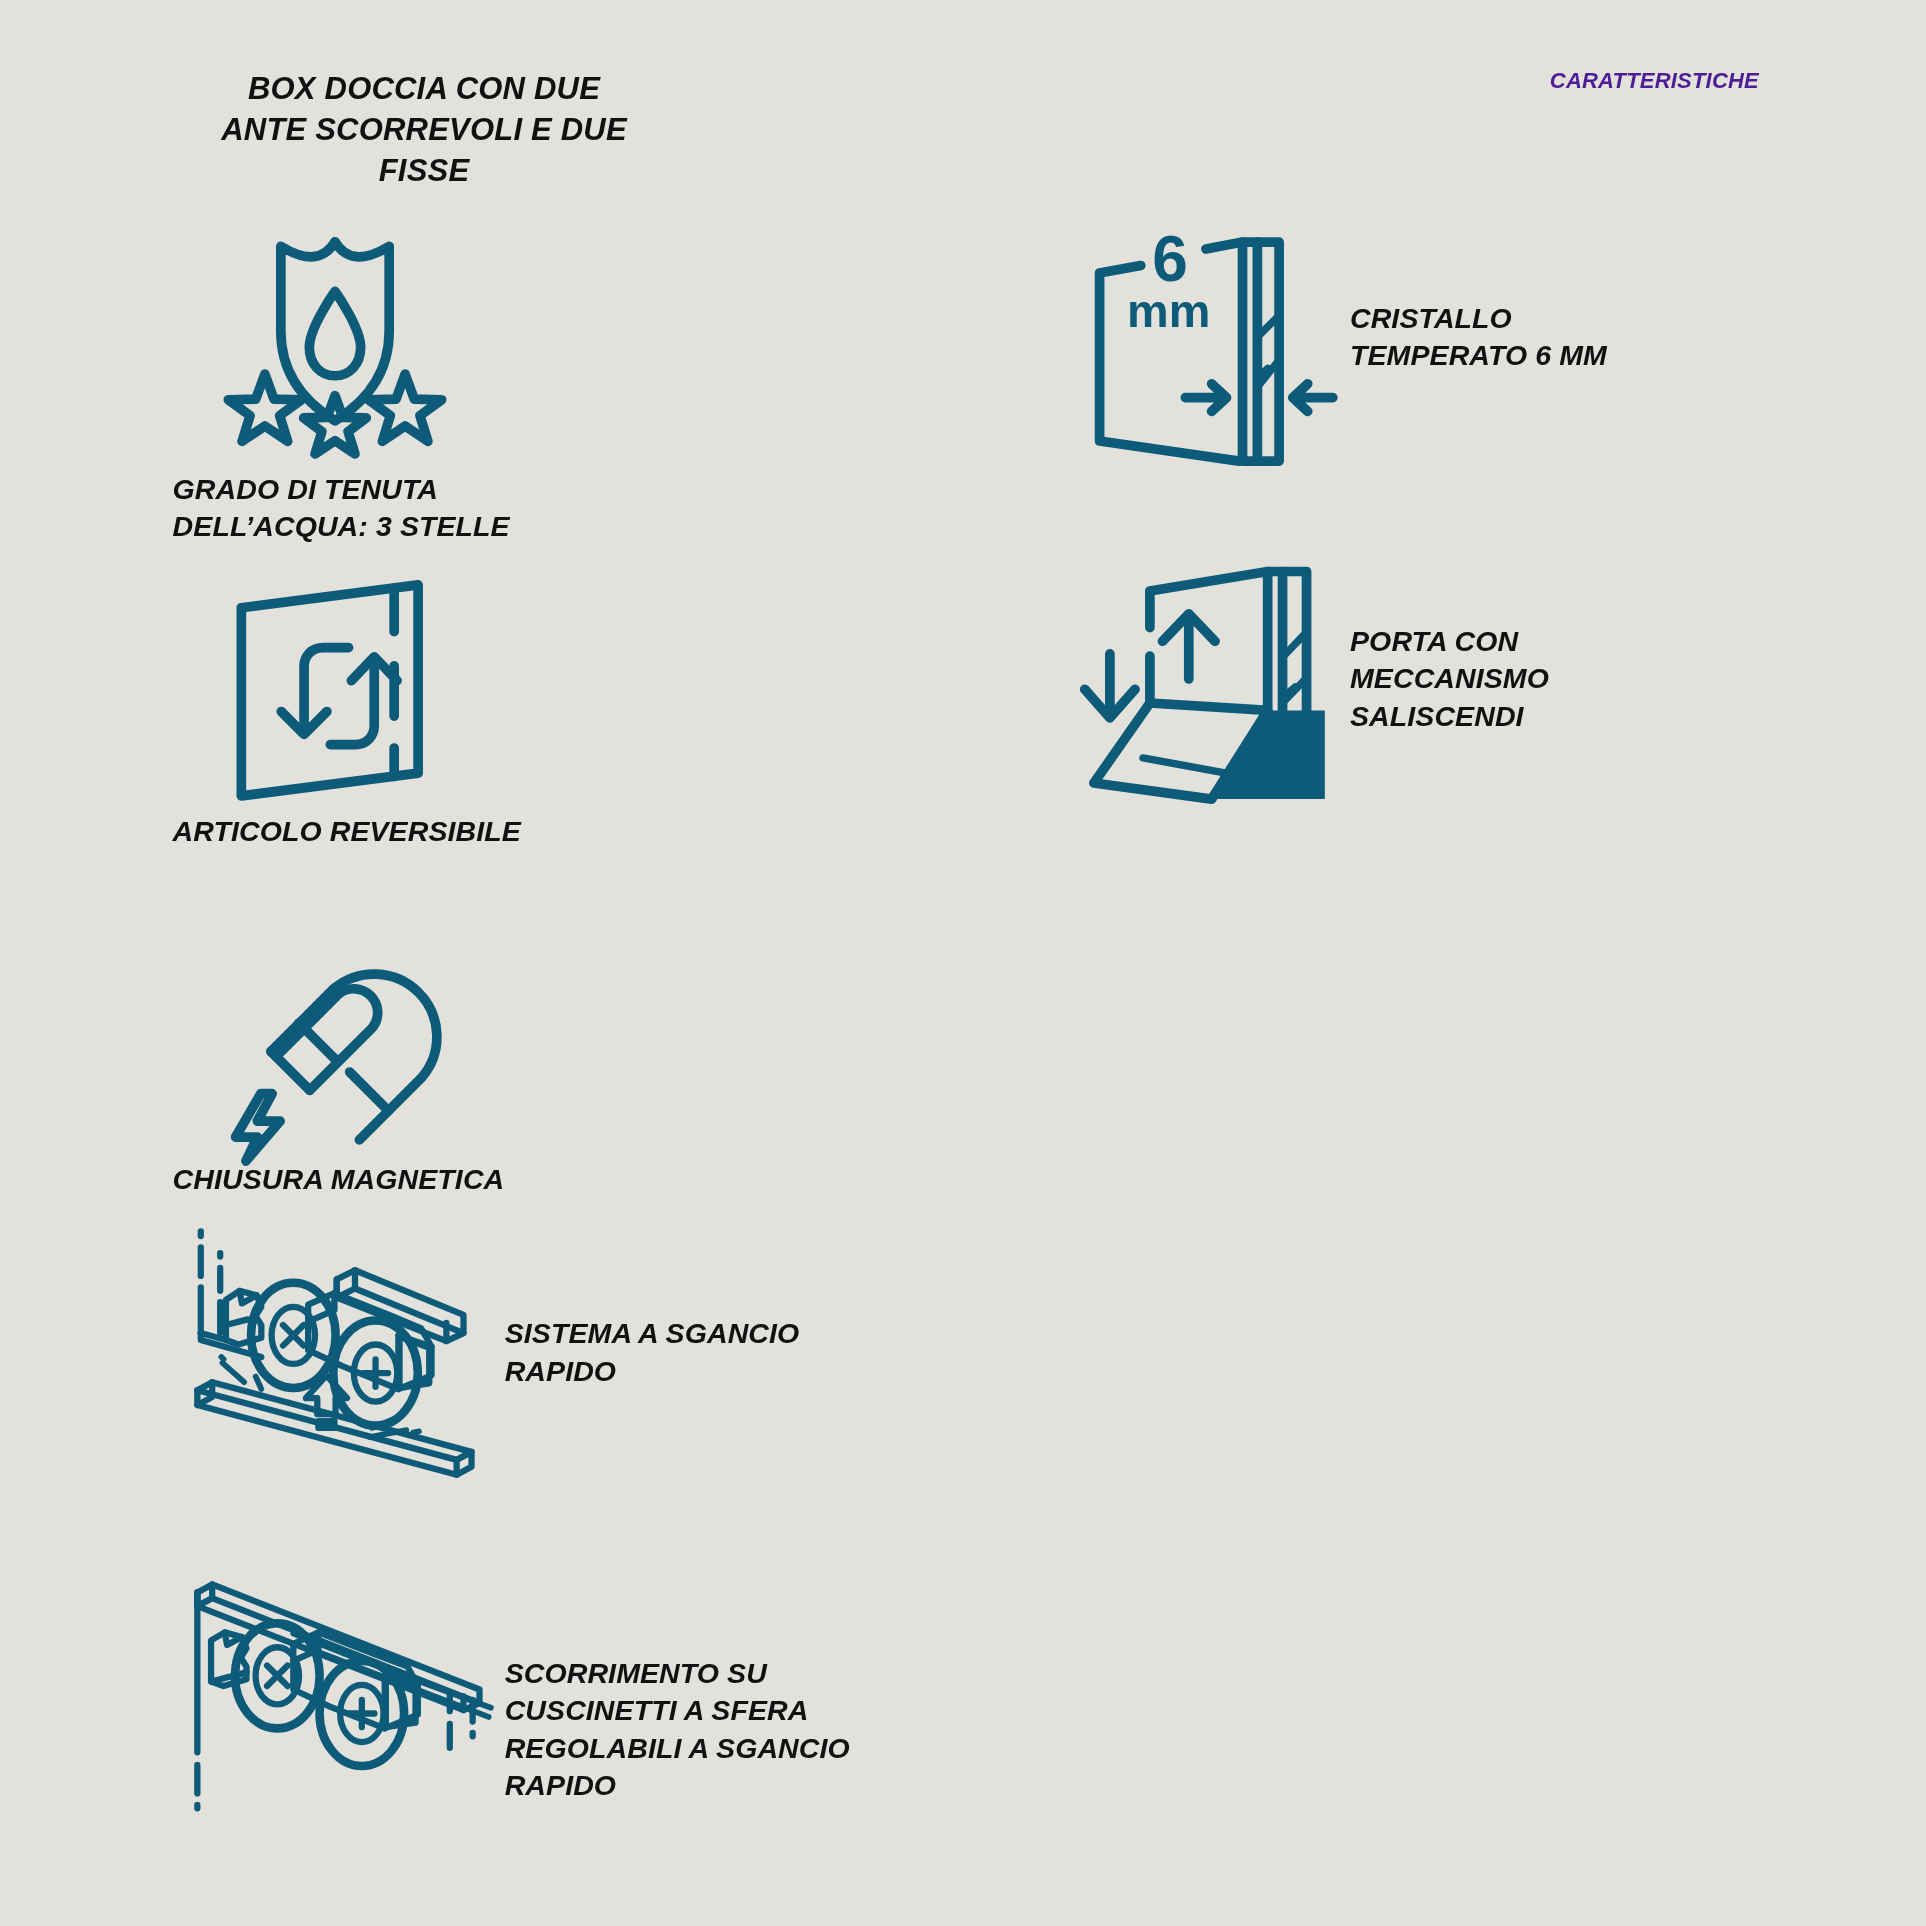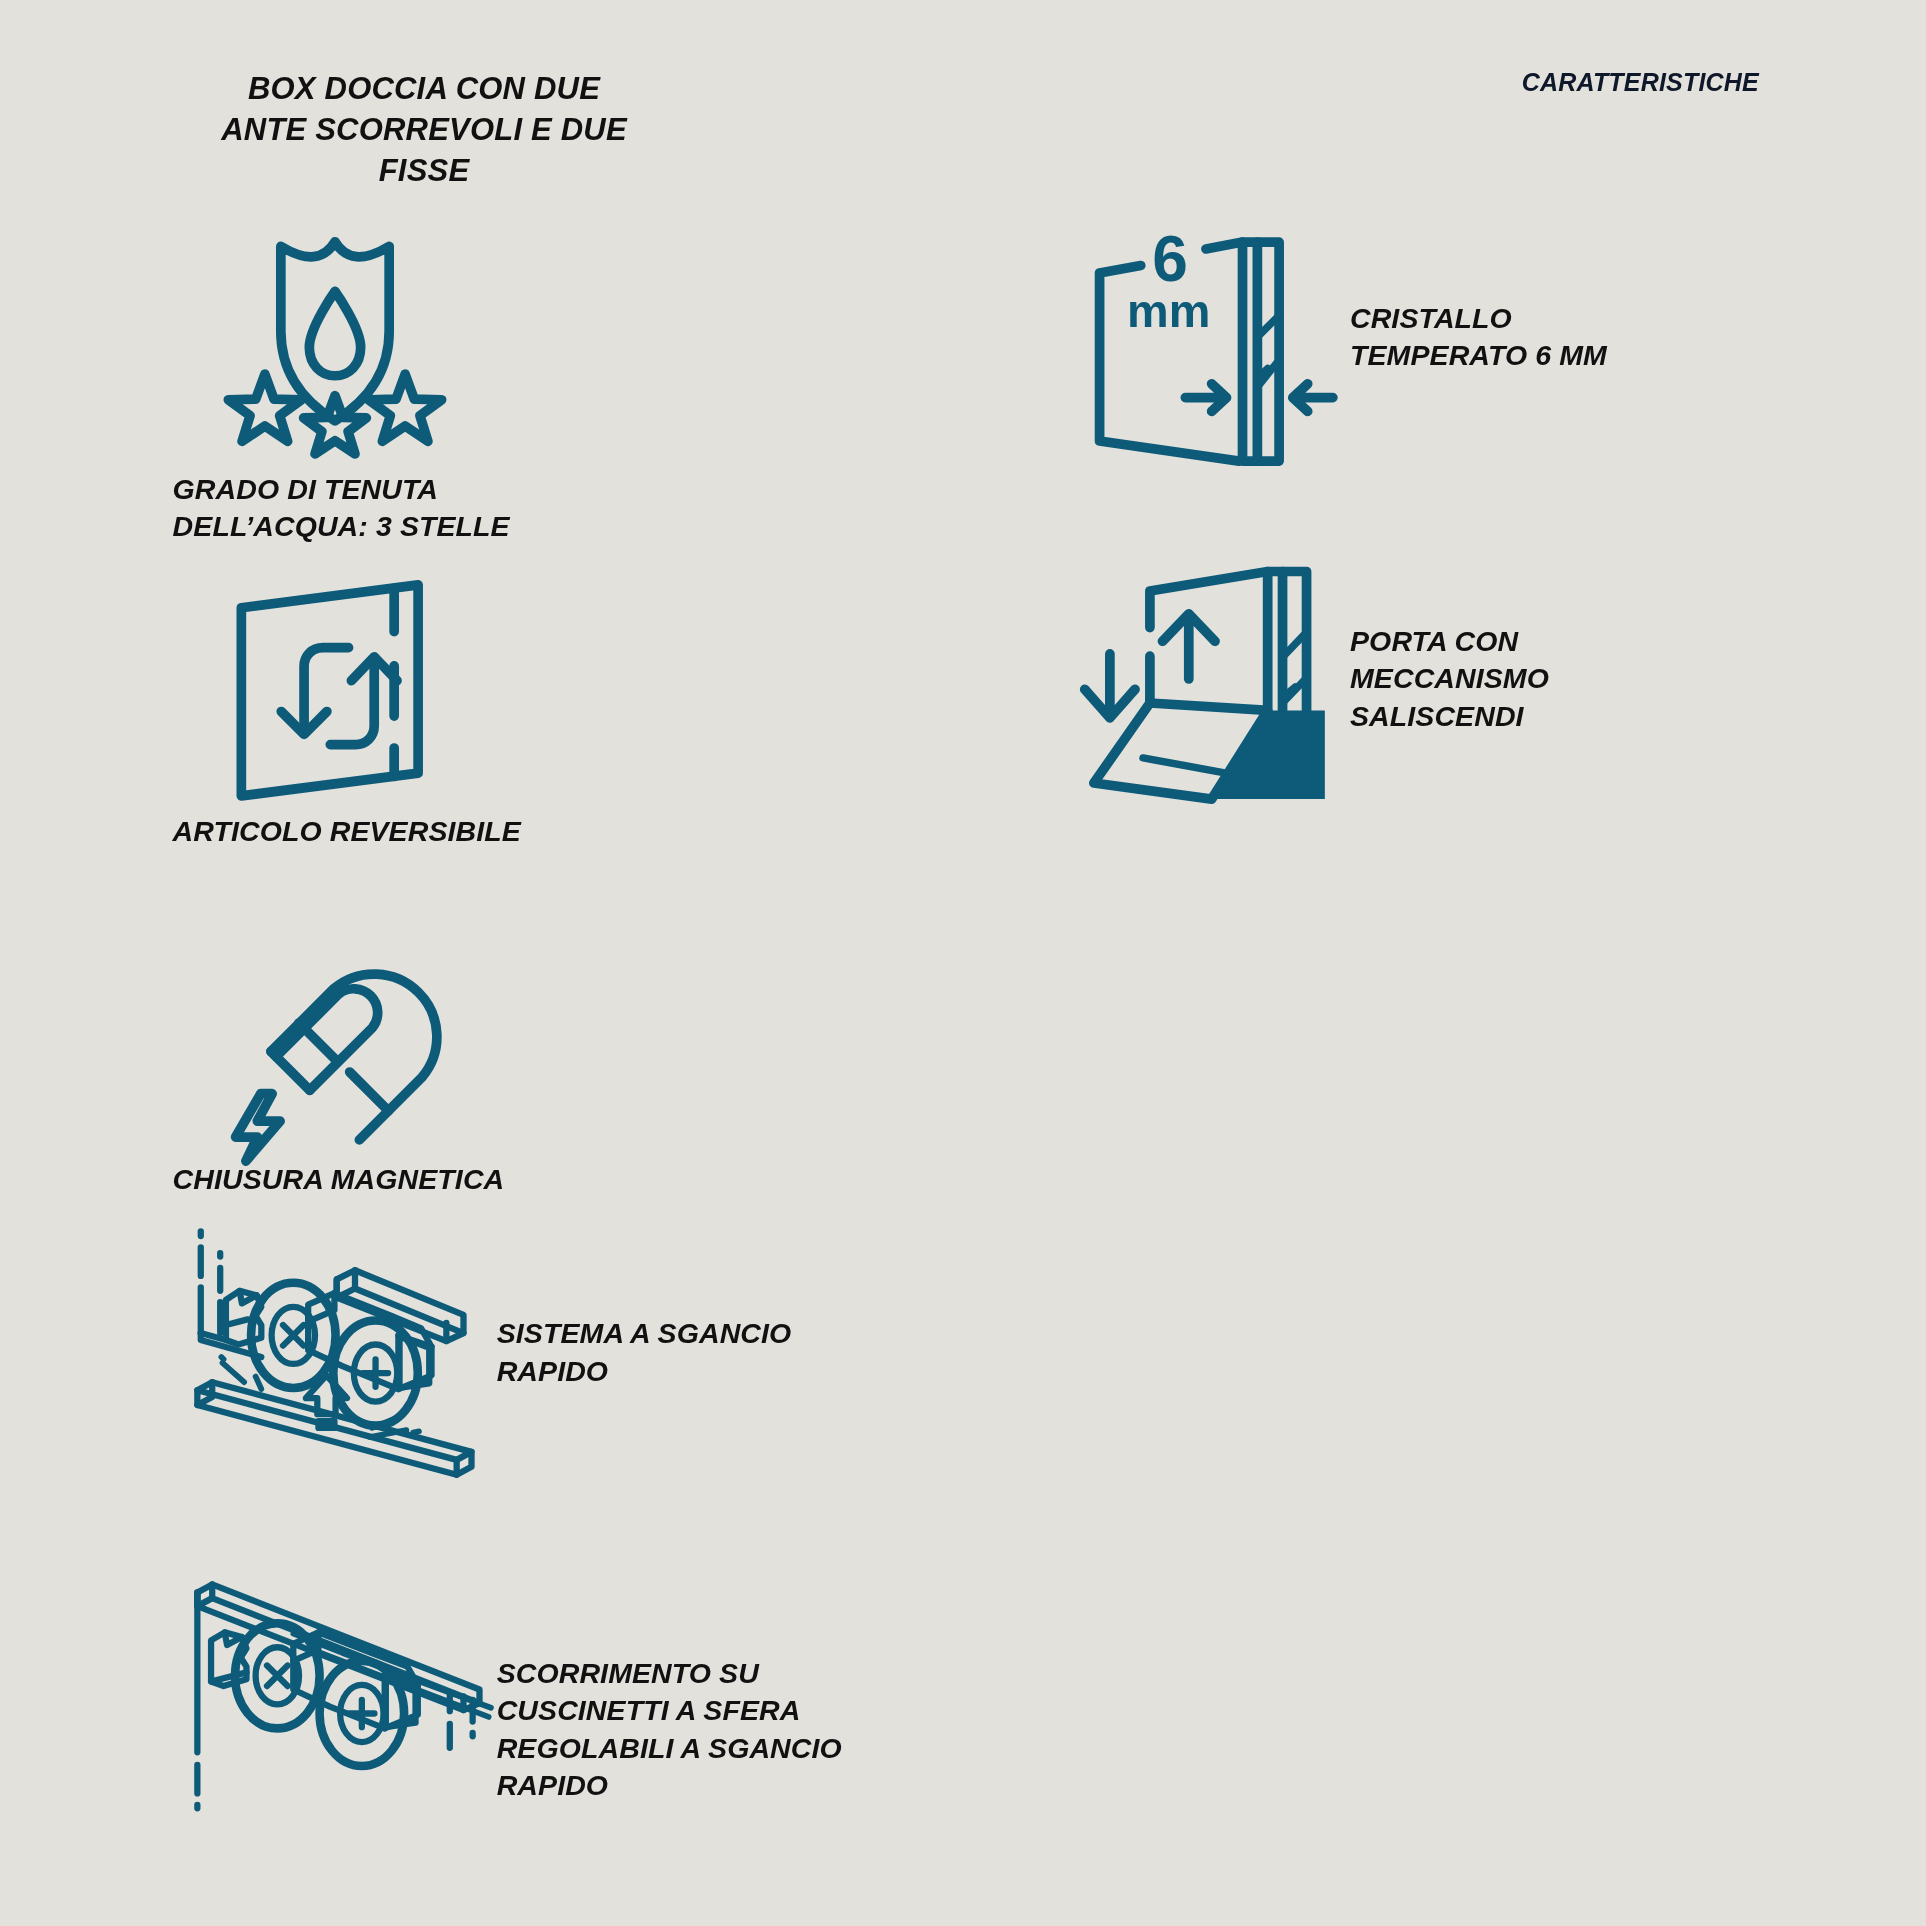--- a/index.html
+++ b/index.html
@@ -34,24 +34,24 @@
     font-style: italic;
     letter-spacing: 0.2px;
     color: #111111;
     line-height: 1.33;
     white-space: nowrap;
   }
   .section-header {
     position: absolute;
     right: 167px;
     top: 68px;
-    font-size: 25px;
+    font-size: 22px;
     font-weight: bold;
     font-style: italic;
-    color: #0f172a;
+    color: #4c1d95;
     letter-spacing: 0.2px;
     white-space: nowrap;
     text-align: center;
   }
 
   
   .feature {
     position: absolute;
     display: flex;
     align-items: center;
@@ -92,21 +92,21 @@
   .row-5 { top: 1581px; }
 
   
   .col-right .icon-box { width: 263px; flex: 0 0 263px; }
   .col-right .label { margin-left: 8px; }
 
   
   .row-4 .icon-box, .row-5 .icon-box {
     width: 320px; height: 297px; flex: 0 0 320px;
   }
-  .row-4, .row-5 { left: 171px; }
+  .row-4, .row-5 { left: 171px; gap: 8px; }
   .row-4 .label, .row-5 .label { margin-left: 5.7px; }
 </style>
 </head>
 <body>
 
 <div class="sheet">
 
   <div class="title-block">
     <div class="title-line">BOX DOCCIA CON DUE</div>
     <div class="title-line">ANTE SCORREVOLI E DUE</div>

